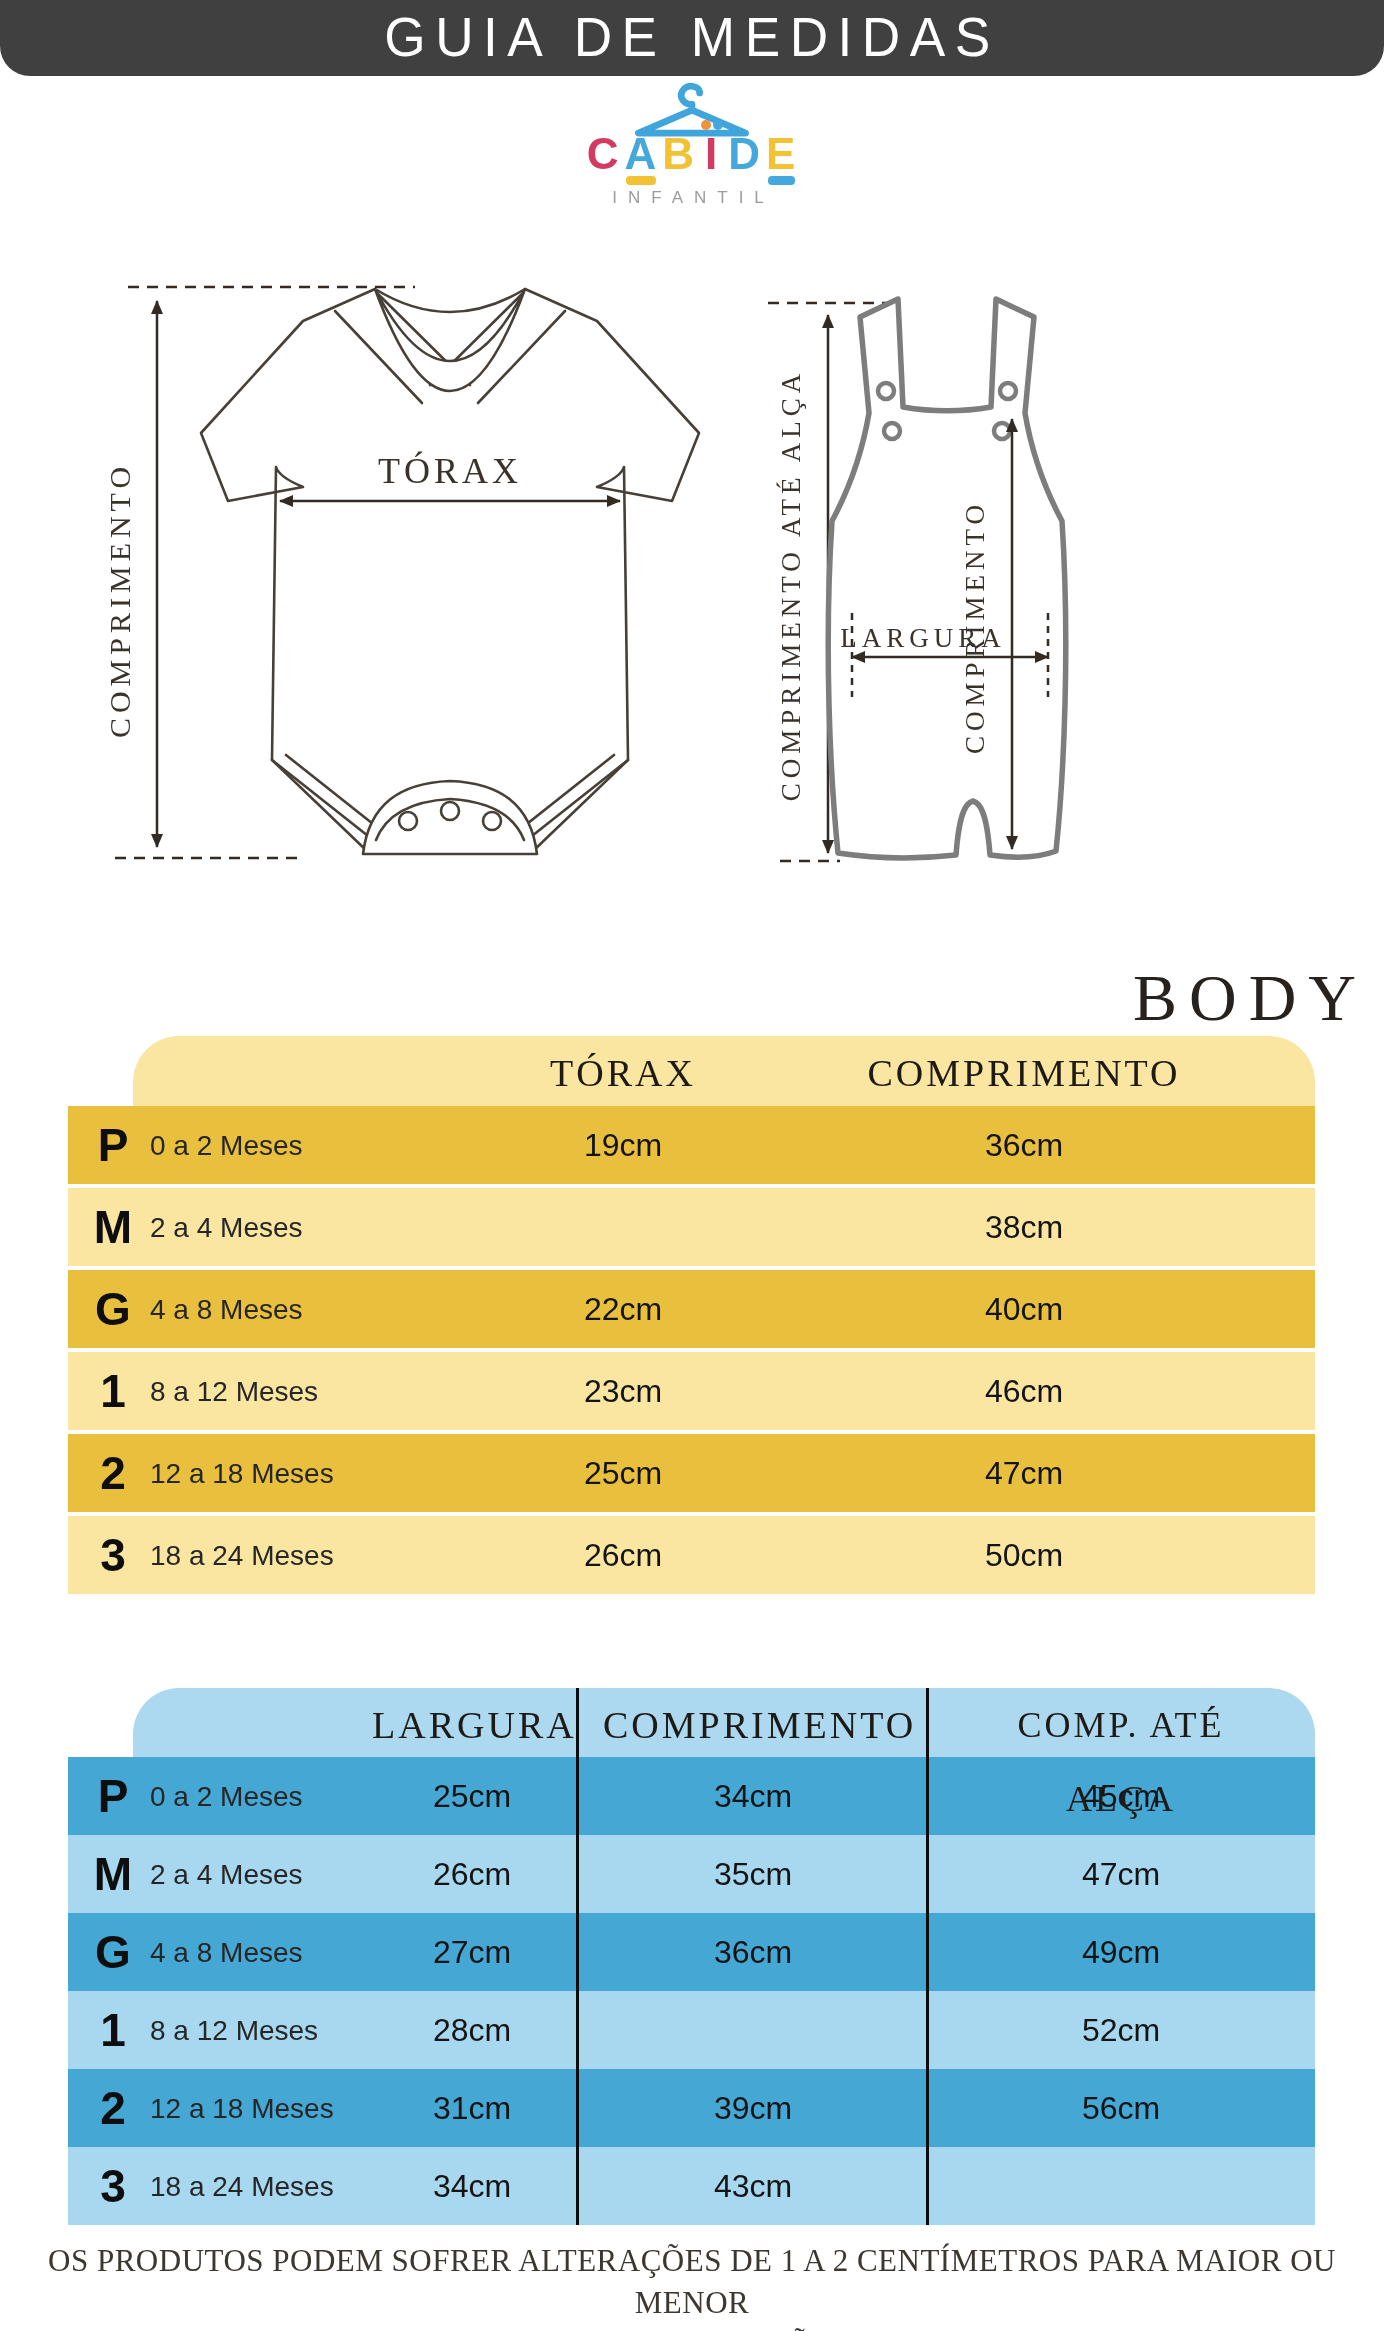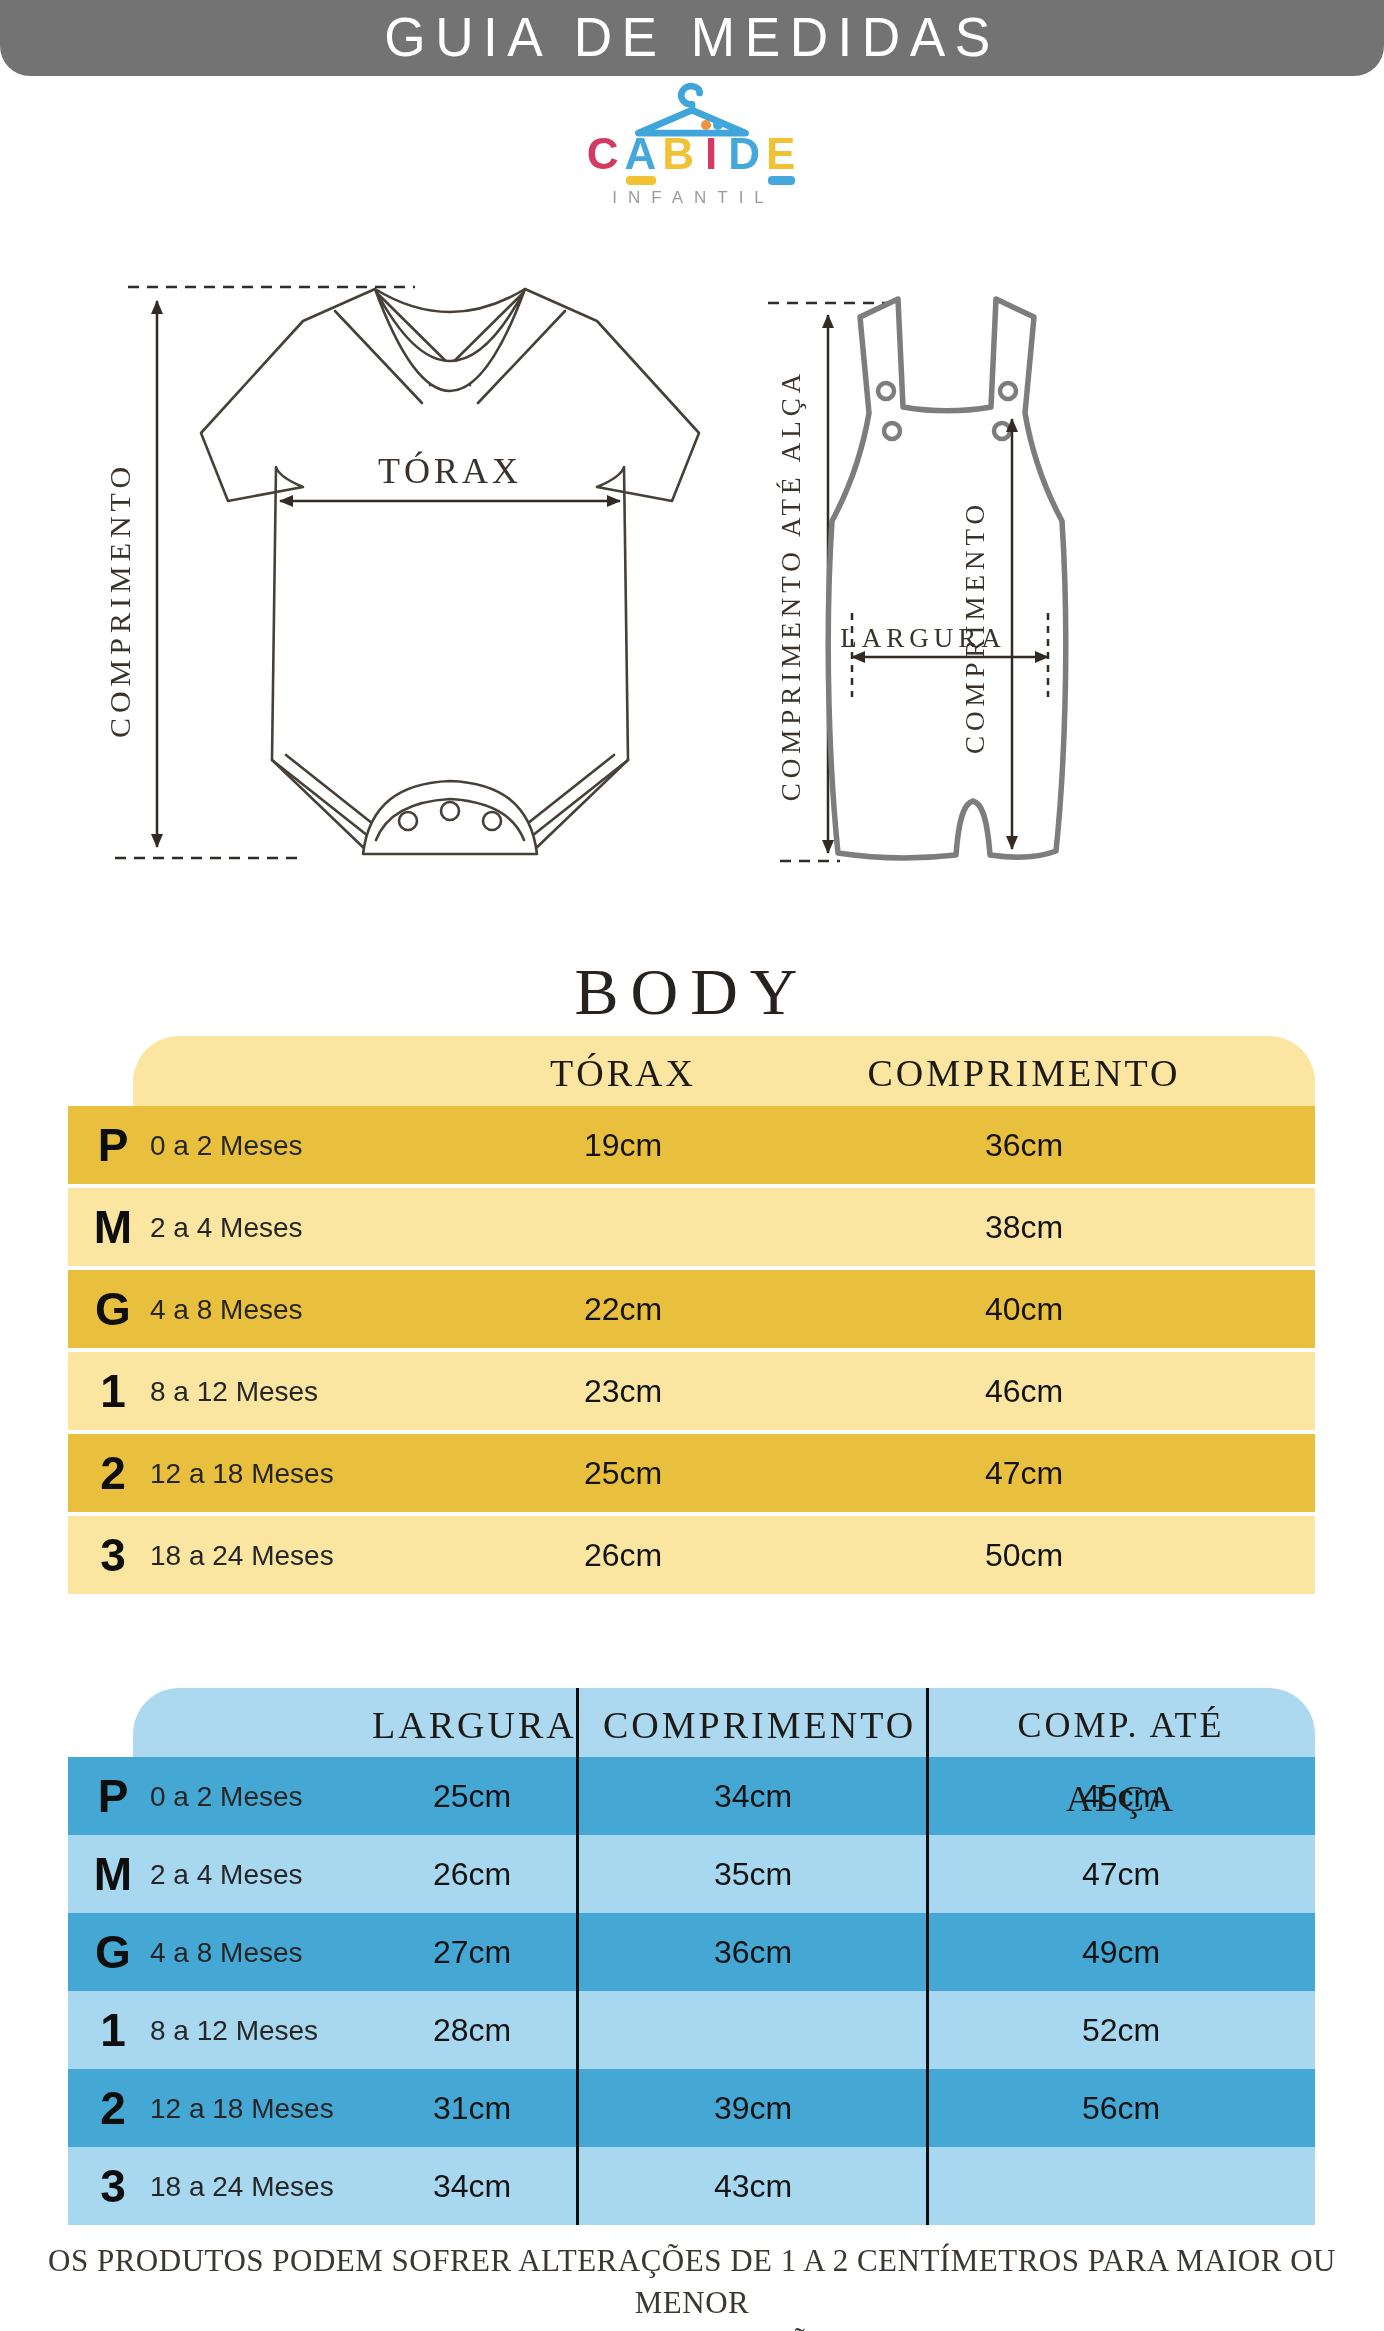--- a/index.html
+++ b/index.html
@@ -1,20 +1,20 @@
 <!DOCTYPE html>
 <html><head>
 <meta charset="utf-8">
 <style>
   html,body{margin:0;padding:0;background:#fff;}
   .page{position:relative;width:1384px;height:2331px;background:#fff;overflow:hidden;
         font-family:"Liberation Sans",sans-serif;color:#1c1c1c;}
 
   
-  .banner{position:absolute;top:0;left:0;right:0;height:76px;background:#737373;
+  .banner{position:absolute;top:0;left:0;right:0;height:76px;background:#404040;
           border-radius:0 0 30px 30px;}
   .banner h1{margin:0;line-height:74px;text-align:center;color:#fff;font-weight:400;
              font-size:56px;letter-spacing:10px;transform:scaleX(0.95);}
 
   
   .logo{position:absolute;top:82px;left:0;right:0;text-align:center;}
   .hanger{display:block;width:134px;height:62px;margin:0 auto -12px auto;}
   .hanger path{stroke:#3FA5DB;stroke-width:7;fill:none;stroke-linecap:round;stroke-linejoin:round;}
   .brand{font-weight:bold;font-size:44px;line-height:1;letter-spacing:2px;}
   .bl{position:relative;display:inline-block;padding:0 2px;}
@@ -41,21 +41,21 @@
   .dlabel.big{font-size:36px;letter-spacing:4px;}
   .garment path,.garment circle{stroke:#474038;stroke-width:2.6;fill:none;
         stroke-linejoin:round;stroke-linecap:round;}
   .garment .f{fill:#fff;}
   .overalls path,.overalls circle{stroke:#7d7d7d;stroke-width:5.5;fill:none;
         stroke-linejoin:round;stroke-linecap:round;}
   .overalls .f{fill:#fff;}
   .overalls circle{stroke-width:4.5;}
 
   
-  .tbl-title{position:absolute;left:0;right:0;margin:10px;text-align:center;font-weight:400;
+  .tbl-title{position:absolute;left:0;right:0;margin:16px;text-align:right;font-weight:400;
              font-family:"Liberation Serif",serif;color:#27221e;}
   .t-body{top:944px;font-size:66px;letter-spacing:12px;}
   .t-jard{top:1596px;font-size:62px;letter-spacing:6px;}
 
   
   .table{position:absolute;left:68px;width:1247px;}
   .body-table{top:1036px;height:560px;}
   .jard-table{top:1688px;height:540px;}
   .thead{position:absolute;top:0;left:65px;right:0;height:70px;border-radius:46px 46px 0 0;}
   .body-table .thead{background:#FBE6A1;}

